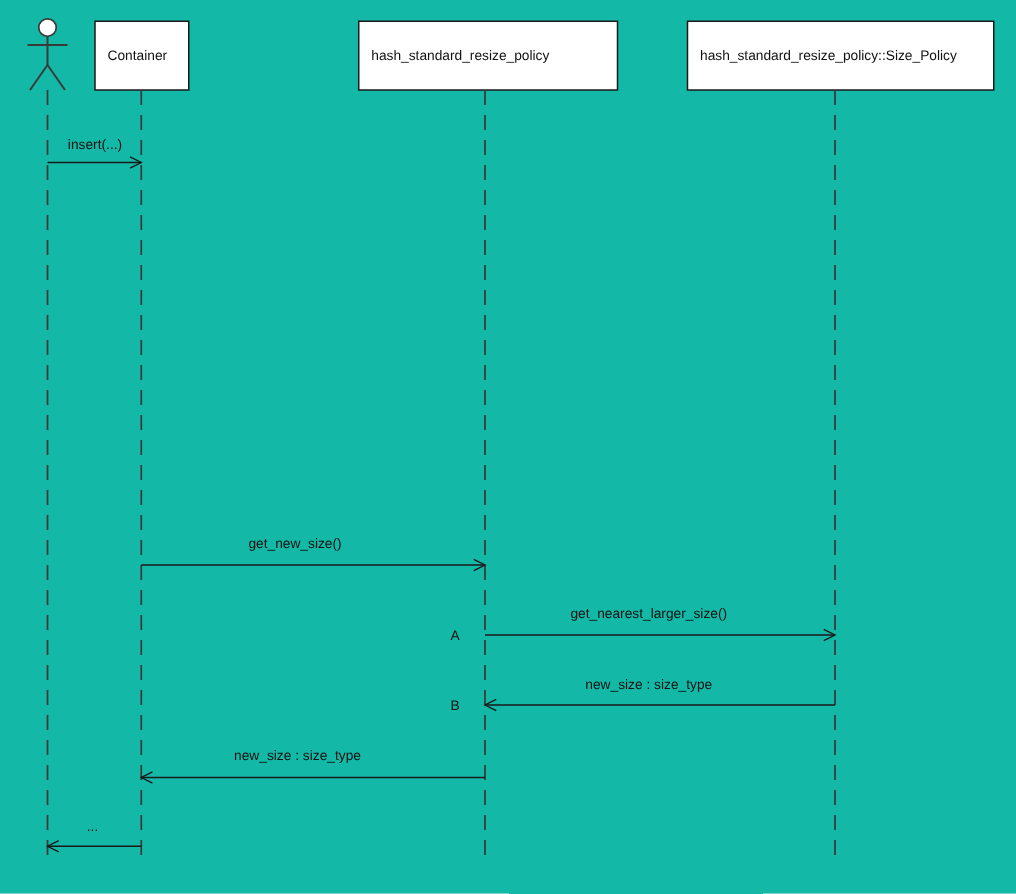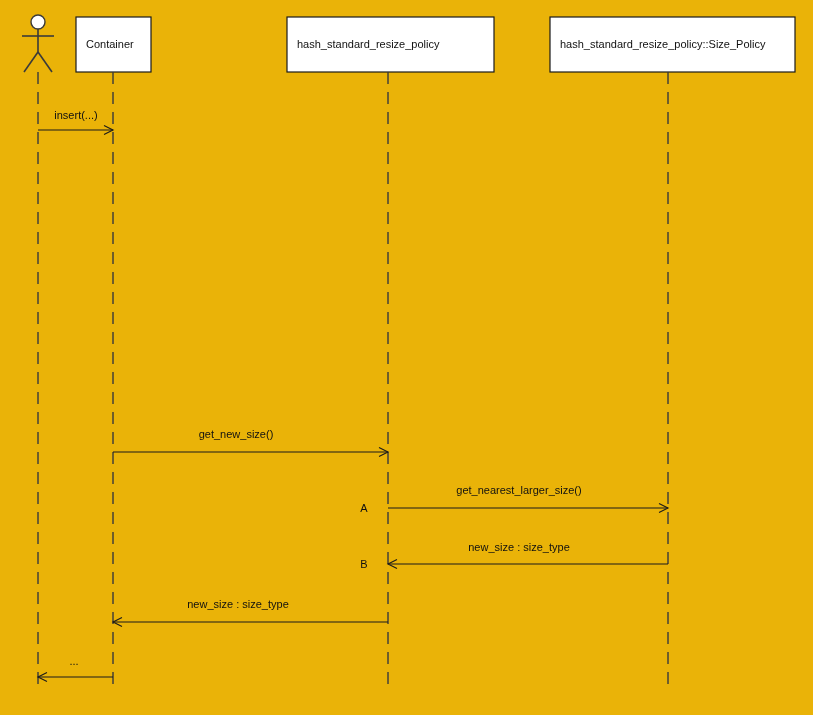--- a/index.html
+++ b/index.html
@@ -11,21 +11,21 @@
   body {
     font-family: "Liberation Sans", sans-serif;
     width: 813px;
     height: 715px;
     overflow: hidden;
   }
   #diagram-root {
     position: relative;
     width: 813px;
     height: 715px;
-    background: #eab308;
+    background: #14b8a6;
   }
   svg.diagram-canvas {
     position: absolute;
     left: 0;
     top: 0;
     width: 813px;
     height: 715px;
     display: block;
   }
   .participant-box {

